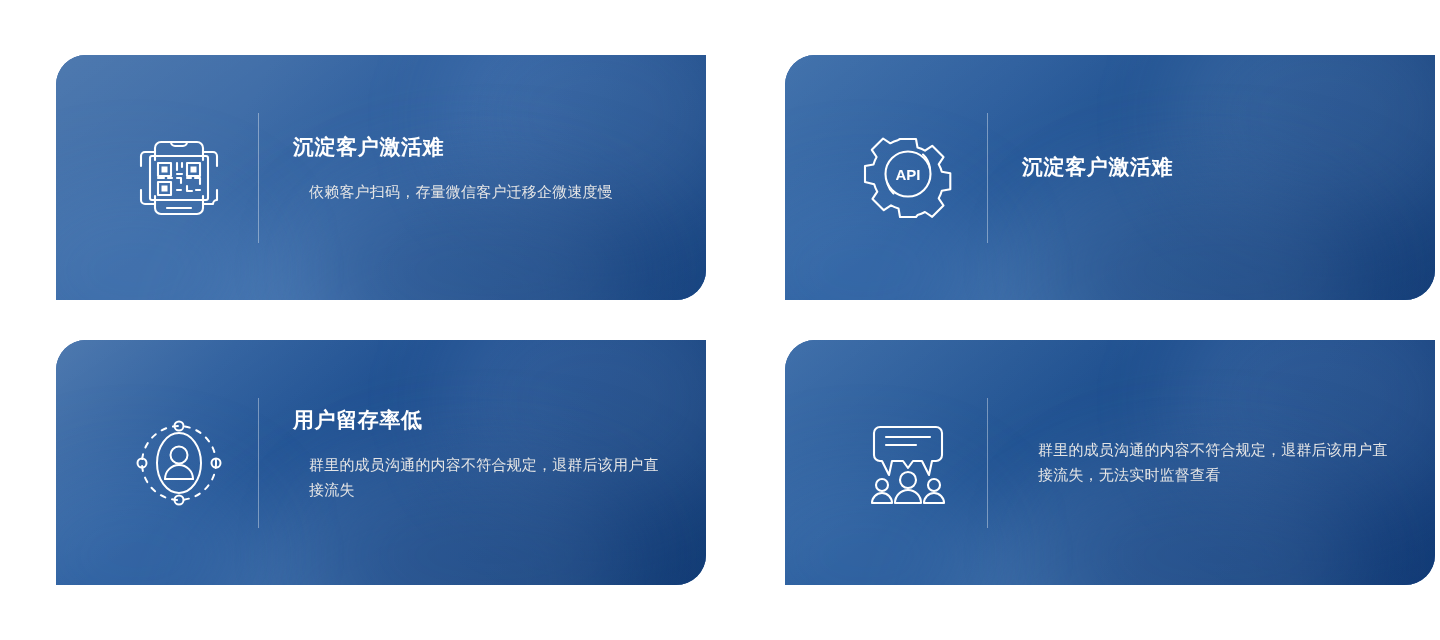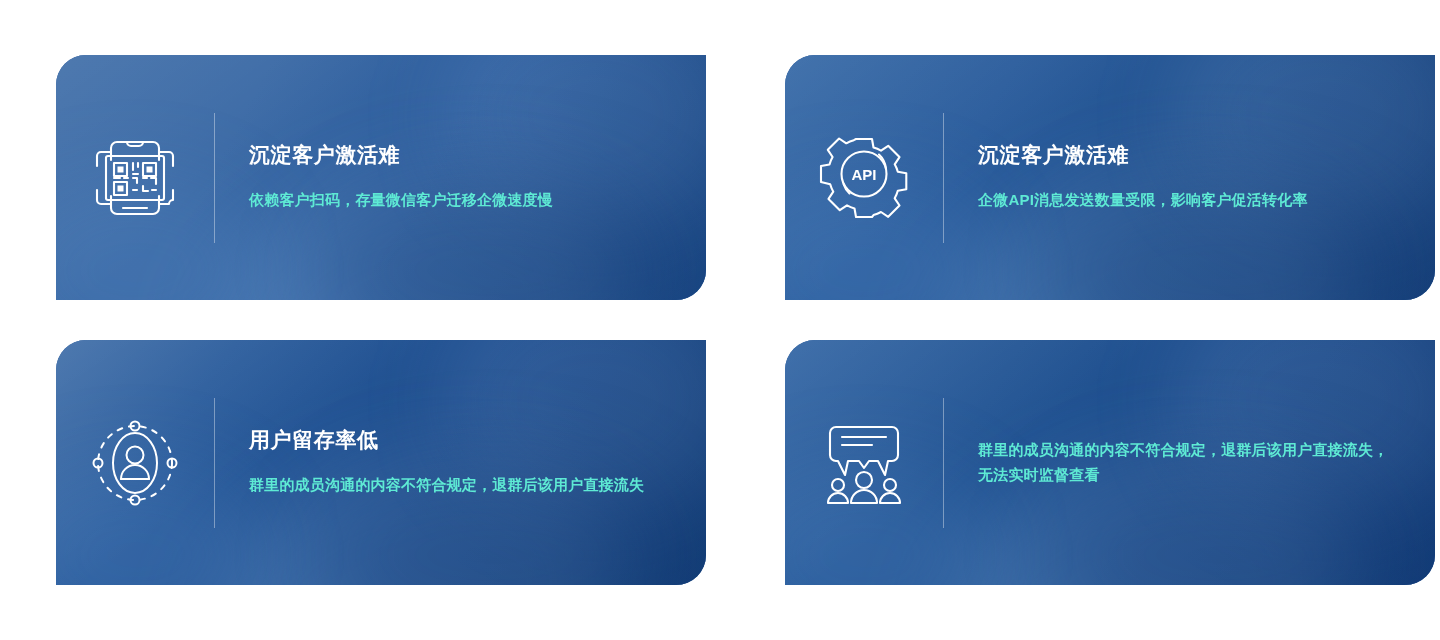--- a/index.html
+++ b/index.html
@@ -93,20 +93,21 @@
   }
 
   .icon-wrap {
     position: relative;
     z-index: 2;
     width: 158px;
     min-width: 158px;
     display: flex;
     align-items: center;
     justify-content: center;
+    padding-left: 44px;
   }
   .icon-wrap svg {
     display: block;
   }
 
   .divider {
     position: relative;
     z-index: 2;
     width: 1px;
     height: 130px;
@@ -127,25 +128,25 @@
     font-weight: bold;
     color: #ffffff;
     letter-spacing: 0.6px;
     line-height: 1.25;
     margin: 0 0 20px 0;
     white-space: nowrap;
   }
 
   .card-desc {
     font-size: 15px;
-    font-weight: bold;
-    color: #5eead4;
+    font-weight: normal;
+    color: #e5e5e5;
     line-height: 1.62;
     letter-spacing: 0.2px;
-    margin: 0;
+    margin: 16px;
     max-width: 412px;
   }
 </style>
 </head>
 <body>
 
 <div class="board">
 
   <div class="card tone-a">
     <div class="bg-base"></div>
@@ -209,21 +210,20 @@
         <path d="M25.5 52 a22.5 22.5 0 0 0 6 9.5" stroke-width="2.1"></path>
         <path d="M61 22.5 a22.5 22.5 0 0 1 7 14" stroke-width="2.1"></path>
         <text x="46" y="48" font-family="Liberation Sans, sans-serif" font-size="15" font-weight="bold" fill="#ffffff" stroke="none" text-anchor="middle">API</text>
       </svg>
     </div>
 
     <div class="divider"></div>
 
     <div class="content">
       <h3 class="card-title">沉淀客户激活难</h3>
-      <p class="card-desc">企微API消息发送数量受限，影响客户促活转化率</p>
     </div>
   </div>
 
   <div class="card tone-c">
     <div class="bg-base"></div>
     <div class="blob b1"></div>
     <div class="blob b2"></div>
     <div class="blob b3"></div>
     <div class="blob b4"></div>
     <div class="sheen"></div>

